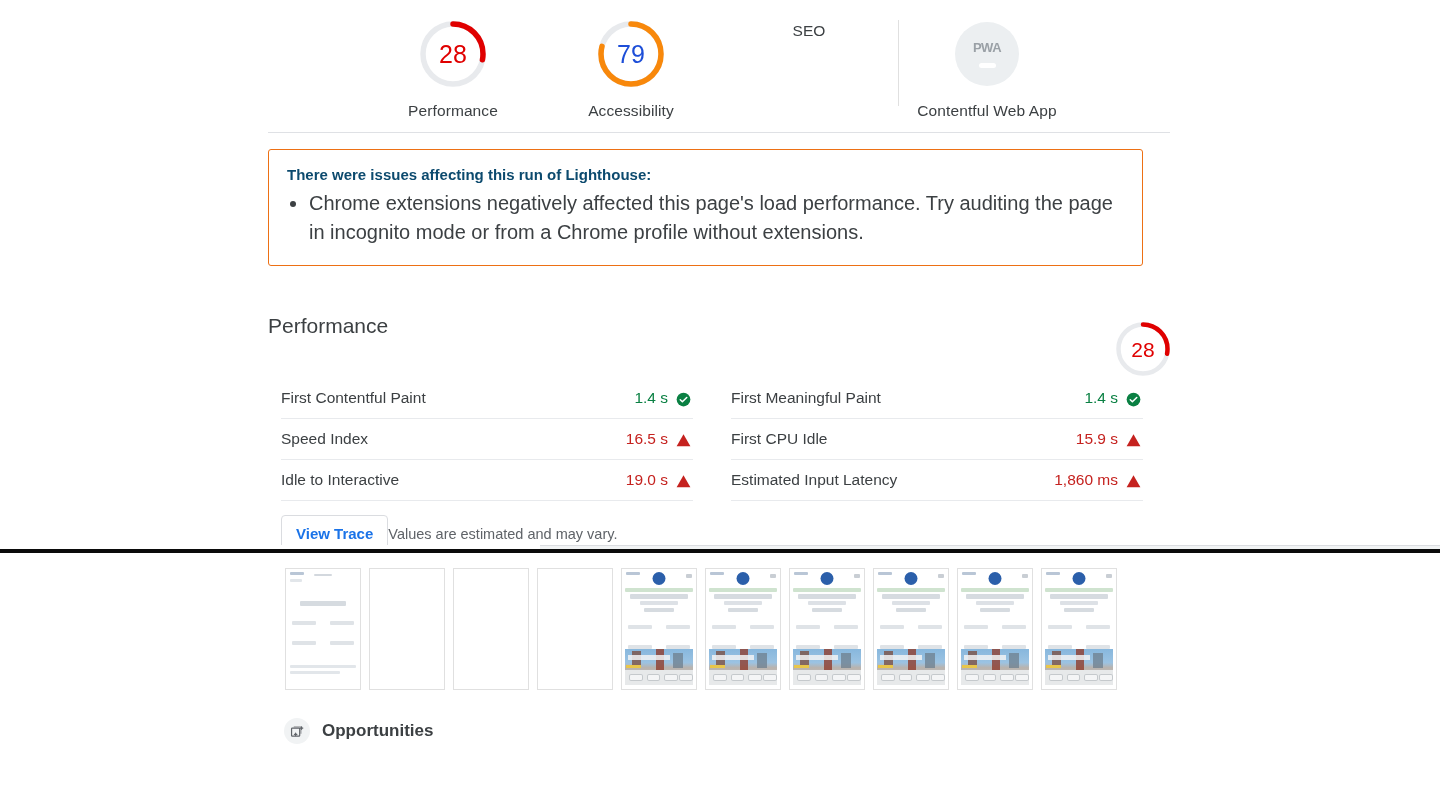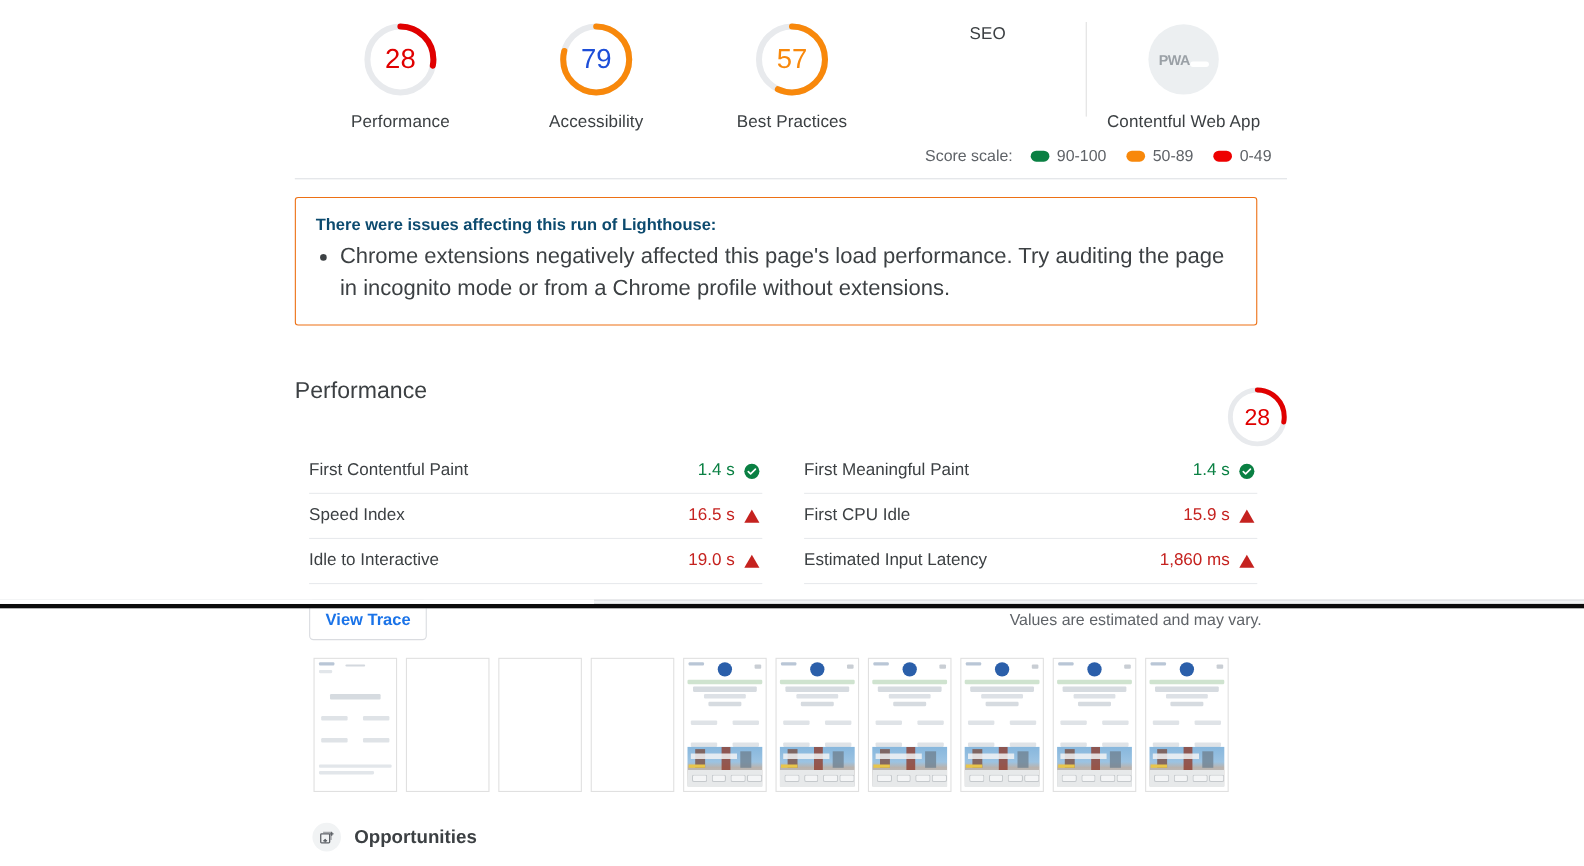--- a/index.html
+++ b/index.html
@@ -57,21 +57,21 @@
     color: #3c4043;
     letter-spacing: 0.1px;
     white-space: nowrap;
   }
 
   .pwa-badge {
     width: 64px; height: 64px;
     border-radius: 50%;
     background: #eceff1;
     display: flex;
-    flex-direction: row;
+    flex-direction: column;
     align-items: center;
     justify-content: center;
     margin-top: 8px;
     margin-bottom: 8px;
   }
   .pwa-text {
     font-size: 13px;
     font-weight: bold;
     color: #9aa0a6;
     letter-spacing: -0.5px;
@@ -203,33 +203,33 @@
     height: 41px;
     border-bottom: 1px solid #e8eaed;
     padding: 0 2px 0 0;
   }
   .metric-name {
     font-size: 15.5px;
     color: #3c4043;
   }
   .metric-val {
     display: flex;
-    align-items: center;
+    align-items: flex-end;
     gap: 8px;
     font-size: 15.5px;
   }
   .metric-val.pass { color: #0a8043; }
   .metric-val.fail { color: #c5221f; }
   .badge-ico { width: 15px; height: 15px; display: block; }
 
   
   .trace-row {
     display: flex;
     align-items: center;
-    justify-content: space-between;
+    justify-content: flex-start;
     margin-left: 13px;
     margin-top: 14px;
     width: 866px;
   }
   .view-trace {
     border: 1px solid #dadce0;
     border-radius: 4px;
     background: #fff;
     color: #1a73e8;
     font-size: 15px;
@@ -357,59 +357,34 @@
       <div class="gauge-wrap">
         <svg width="80" height="80" viewBox="0 0 80 80">
           <circle cx="40" cy="40" r="30" fill="none" stroke="#e8eaed" stroke-width="5.5"></circle>
           <circle cx="40" cy="40" r="30" fill="none" stroke="#f8880b" stroke-width="5.5" stroke-linecap="round" stroke-dasharray="148.9 39.6" transform="rotate(-90 40 40)"></circle>
         </svg>
         <span class="gauge-num" style="color:#1d4ed8">79</span>
       </div>
       <div class="gauge-label">Accessibility</div>
     </div>
 
-    <div class="gauge-cell">
-      <div class="gauge-wrap">
-        <svg width="80" height="80" viewBox="0 0 80 80">
-          <circle cx="40" cy="40" r="30" fill="none" stroke="#e8eaed" stroke-width="5.5"></circle>
-          <circle cx="40" cy="40" r="30" fill="none" stroke="#f8880b" stroke-width="5.5" stroke-linecap="round" stroke-dasharray="107.4 81.1" transform="rotate(-90 40 40)"></circle>
-        </svg>
-        <span class="gauge-num" style="color:#f8880b">57</span>
-      </div>
-      <div class="gauge-label">Best Practices</div>
-    </div>
 
     <div class="gauge-cell">
       <div class="gauge-label">SEO</div>
     </div>
 
     <div class="gauge-cell pwa-cell">
       <div class="pwa-badge">
         <span class="pwa-text">PWA</span>
         <span class="pwa-dash"></span>
       </div>
       <div class="gauge-label">Contentful Web App</div>
     </div>
   </div>
 
-  <div class="scale-row">
-    <span class="scale-label">Score scale:</span>
-    <span class="scale-item">
-      <span class="pill pass"></span>
-      <span class="scale-text">90-100</span>
-    </span>
-    <span class="scale-item">
-      <span class="pill avg"></span>
-      <span class="scale-text">50-89</span>
-    </span>
-    <span class="scale-item">
-      <span class="pill fail"></span>
-      <span class="scale-text">0-49</span>
-    </span>
-  </div>
 
   <div class="content">
 
     <div class="divider"></div>
 
     <div class="warn-box">
       <div class="warn-title">There were issues affecting this run of Lighthouse:</div>
       <ul class="warn-list">
         <li>Chrome extensions negatively affected this page's load performance. Try auditing the page in incognito mode or from a Chrome profile without extensions.</li>
       </ul>

